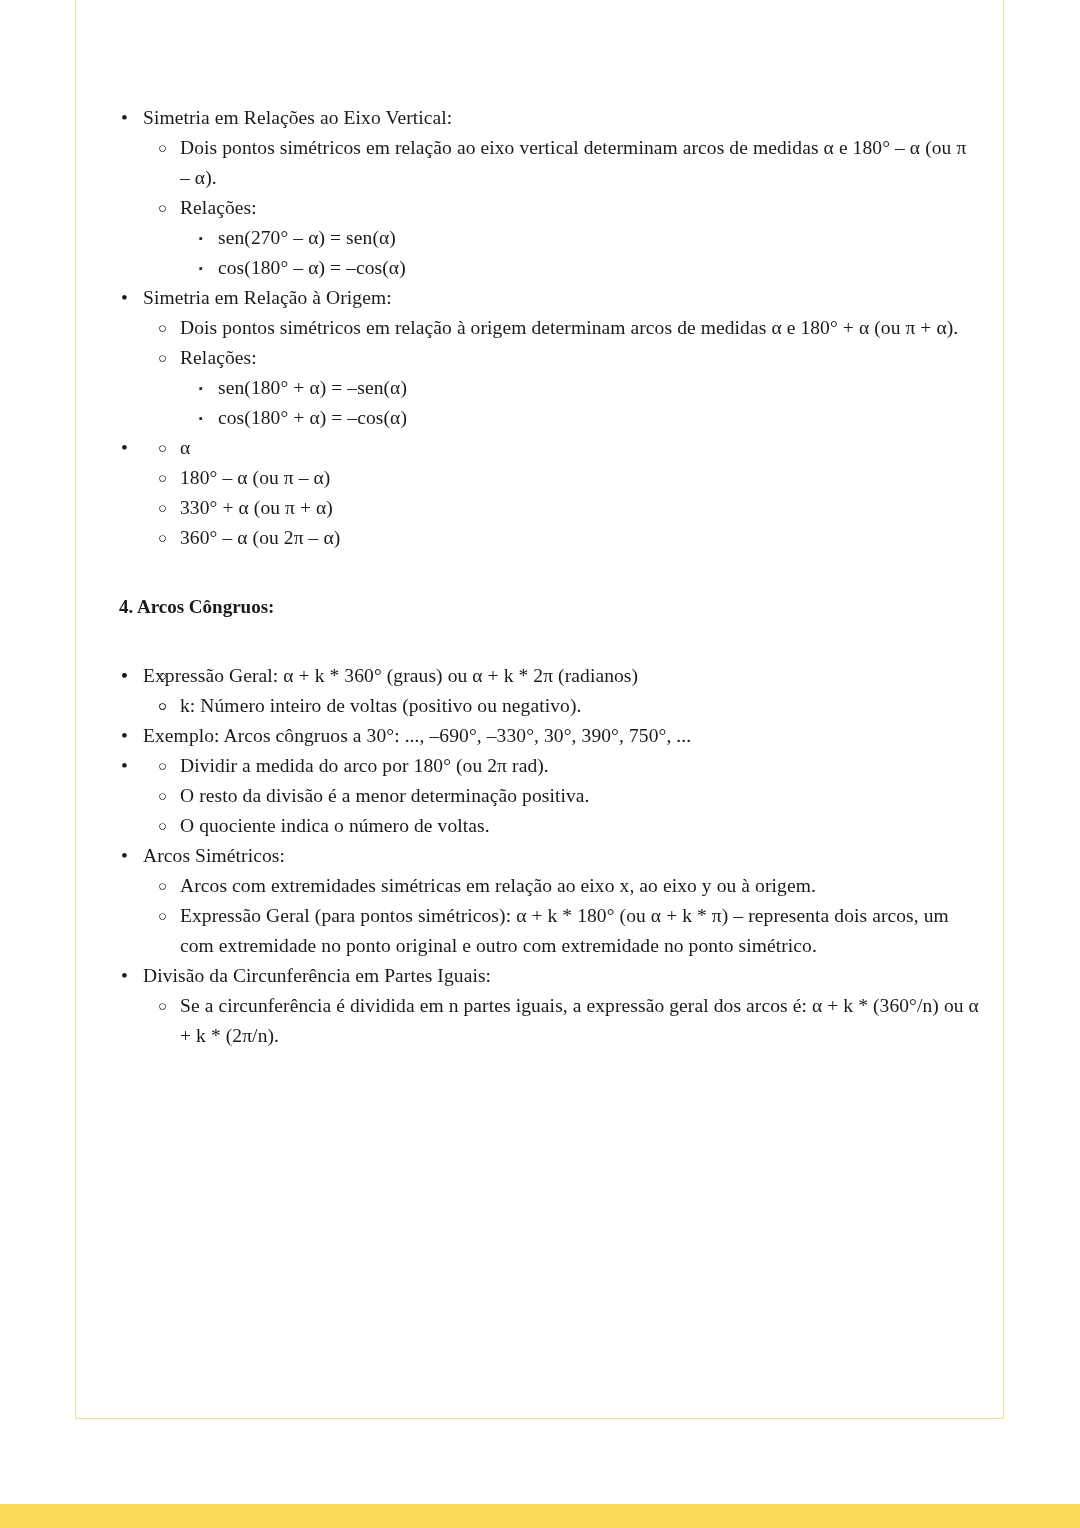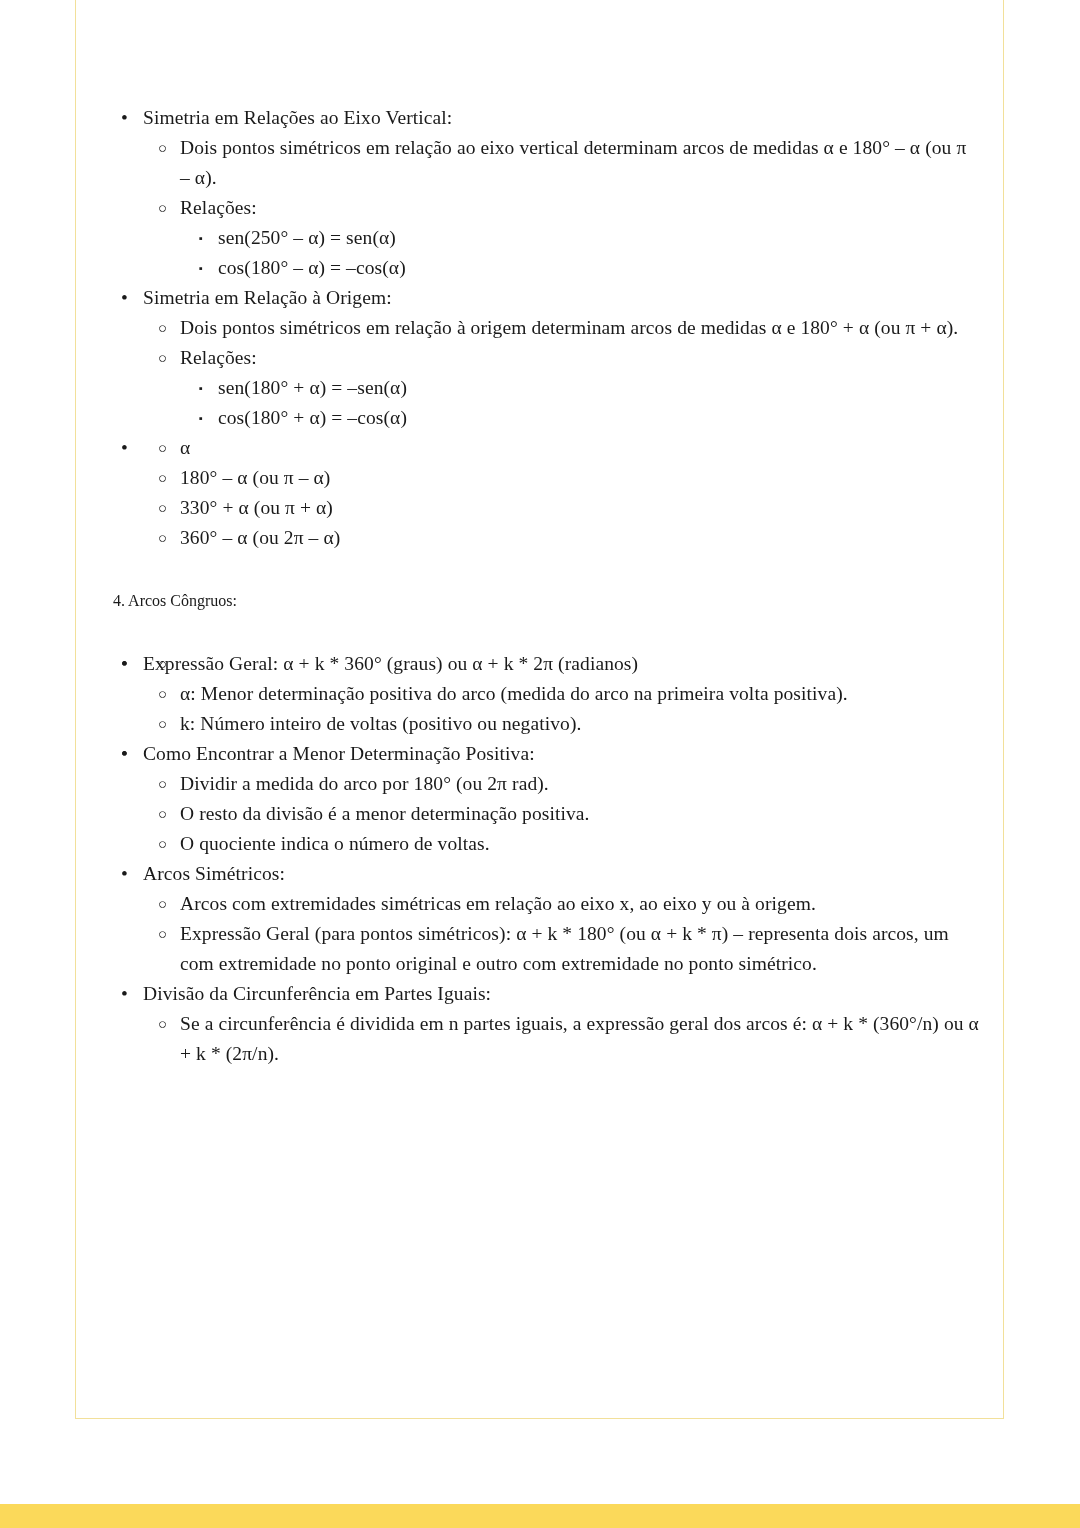--- a/index.html
+++ b/index.html
@@ -84,64 +84,64 @@
   li.l3 { padding-left: 108px; }
   li.l3 > .mk {
     position: absolute;
     left: 89px;
     top: 0;
     font-size: 11px;
     line-height: 30px;
   }
 
   h2.section-heading {
-    font-size: 16px;
+    font-size: 19px;
     line-height: 30px;
-    font-weight: normal;
-    margin: 3px;
+    font-weight: bold;
+    margin: 9px;
     padding: 0;
   }
 
   .gap-before-heading { height: 30px; }
   .gap-after-heading  { height: 30px; }
 </style>
 </head>
 <body>
 
 <div id="page-frame"></div>
 
 <div id="content">
     <ul class="lvl">
       <li class="item l1"><span class="mk">•</span><span class="tx">Simetria em Relações ao Eixo Vertical:</span></li>
       <li class="item l2"><span class="mk">○</span><span class="tx">Dois pontos simétricos em relação ao eixo vertical determinam arcos de medidas α e 180° – α (ou π – α).</span></li>
       <li class="item l2"><span class="mk">○</span><span class="tx">Relações:</span></li>
-      <li class="item l3"><span class="mk">▪</span><span class="tx">sen(250° – α) = sen(α)</span></li>
+      <li class="item l3"><span class="mk">▪</span><span class="tx">sen(270° – α) = sen(α)</span></li>
       <li class="item l3"><span class="mk">▪</span><span class="tx">cos(180° – α) = –cos(α)</span></li>
       <li class="item l1"><span class="mk">•</span><span class="tx">Simetria em Relação à Origem:</span></li>
       <li class="item l2"><span class="mk">○</span><span class="tx">Dois pontos simétricos em relação à origem determinam arcos de medidas α e 180° + α (ou π + α).</span></li>
       <li class="item l2"><span class="mk">○</span><span class="tx">Relações:</span></li>
       <li class="item l3"><span class="mk">▪</span><span class="tx">sen(180° + α) = –sen(α)</span></li>
       <li class="item l3"><span class="mk">▪</span><span class="tx">cos(180° + α) = –cos(α)</span></li>
       <li class="item l1"><span class="mk">•</span></li>
       <li class="item l2"><span class="mk">○</span><span class="tx">α</span></li>
       <li class="item l2"><span class="mk">○</span><span class="tx">180° – α (ou π – α)</span></li>
       <li class="item l2"><span class="mk">○</span><span class="tx">330° + α (ou π + α)</span></li>
       <li class="item l2"><span class="mk">○</span><span class="tx">360° – α (ou 2π – α)</span></li>
     </ul>
     <div class="gap-before-heading"></div>
     <h2 class="section-heading">4. Arcos Côngruos:</h2>
     <div class="gap-after-heading"></div>
     <ul class="lvl">
       <li class="item l1"><span class="mk">•</span></li>
       <li class="item l2"><span class="mk">○</span></li>
       <li class="item l1"><span class="mk">•</span><span class="tx">Expressão Geral: α + k * 360° (graus) ou α + k * 2π (radianos)</span></li>
-      <li class="item l2"><span class="mk">○</span><span class="tx">α: Menor determinação positiva do arco (medida do arco na primeira volta positiva).</span></li>
+      <li class="item l2"><span class="mk">○</span></li>
       <li class="item l2"><span class="mk">○</span><span class="tx">k: Número inteiro de voltas (positivo ou negativo).</span></li>
+      <li class="item l1"><span class="mk">•</span><span class="tx">Exemplo: Arcos côngruos a 30°: ..., –690°, –330°, 30°, 390°, 750°, ...</span></li>
       <li class="item l1"><span class="mk">•</span></li>
-      <li class="item l1"><span class="mk">•</span><span class="tx">Como Encontrar a Menor Determinação Positiva:</span></li>
       <li class="item l2"><span class="mk">○</span><span class="tx">Dividir a medida do arco por 180° (ou 2π rad).</span></li>
       <li class="item l2"><span class="mk">○</span><span class="tx">O resto da divisão é a menor determinação positiva.</span></li>
       <li class="item l2"><span class="mk">○</span><span class="tx">O quociente indica o número de voltas.</span></li>
       <li class="item l1"><span class="mk">•</span><span class="tx">Arcos Simétricos:</span></li>
       <li class="item l2"><span class="mk">○</span><span class="tx">Arcos com extremidades simétricas em relação ao eixo x, ao eixo y ou à origem.</span></li>
       <li class="item l2"><span class="mk">○</span><span class="tx">Expressão Geral (para pontos simétricos): α + k * 180° (ou α + k * π) – representa dois arcos, um com extremidade no ponto original e outro com extremidade no ponto simétrico.</span></li>
       <li class="item l1"><span class="mk">•</span><span class="tx">Divisão da Circunferência em Partes Iguais:</span></li>
       <li class="item l2"><span class="mk">○</span><span class="tx">Se a circunferência é dividida em n partes iguais, a expressão geral dos arcos é: α + k * (360°/n) ou α + k * (2π/n).</span></li>
     </ul>
   </div>

